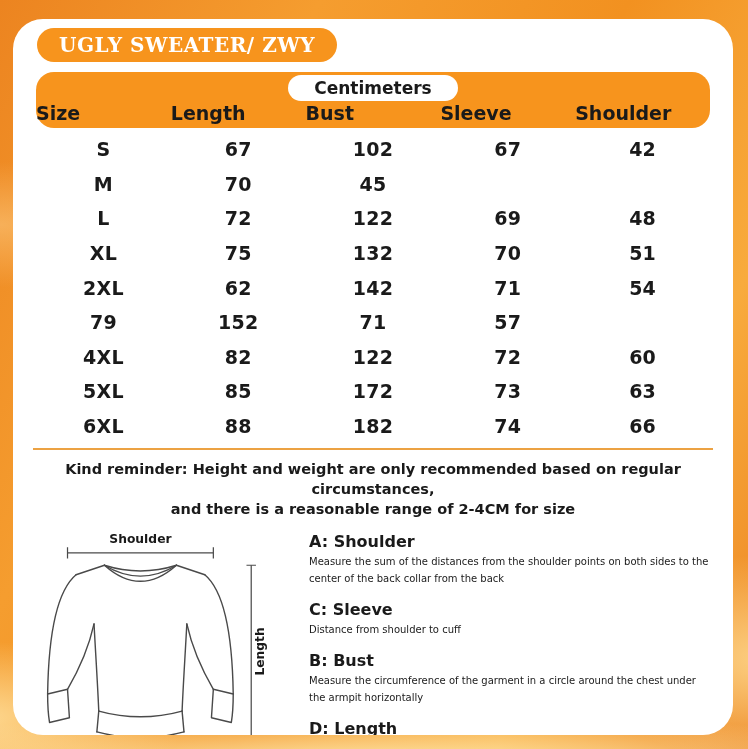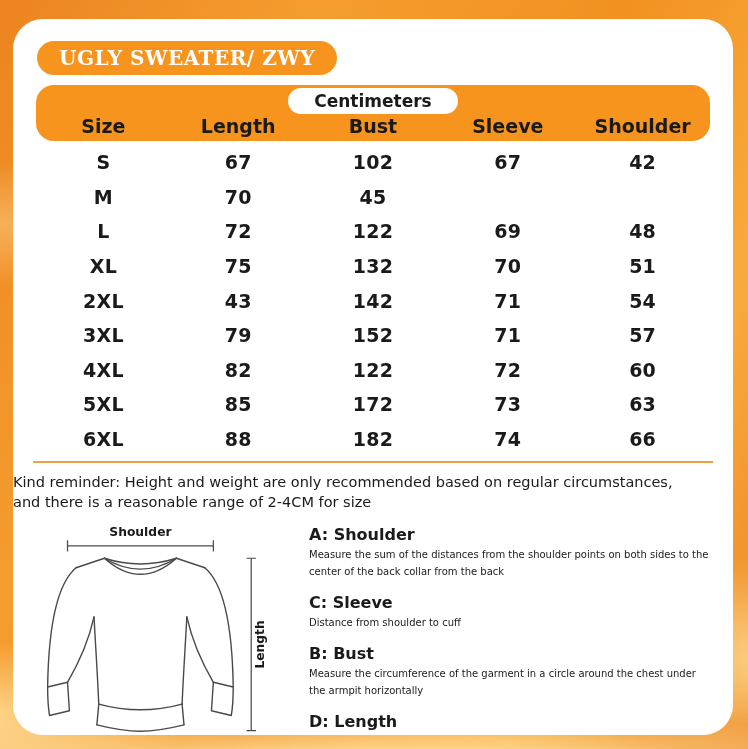--- a/index.html
+++ b/index.html
@@ -11,47 +11,47 @@
     background:
       radial-gradient(120% 70px at 50% 102%, rgba(255,236,180,.95), rgba(255,236,180,0) 70%),
       radial-gradient(40% 160px at 103% 88%, rgba(255,222,150,.85), rgba(255,222,150,0) 65%),
       radial-gradient(45% 120px at -4% 96%, rgba(255,226,160,.9), rgba(255,226,160,0) 65%),
       radial-gradient(30% 90px at 0% 30%, rgba(255,210,140,.5), rgba(255,210,140,0) 70%),
       linear-gradient(118deg, #ec8420 0%, #f59d2f 28%, #f29120 55%, #f8ab3d 78%, #ec8420 100%);
     overflow:hidden;
   }
   .card {
     position:absolute; left:13px; top:19px; right:15px; bottom:14px;
-    background:#fff; border-radius:30px; padding-top:22px; overflow:hidden;
+    background:#fff; border-radius:30px; padding-top:9px; overflow:hidden;
   }
   .title-pill {
     margin-left:24px; display:inline-flex; align-items:center;
     height:34px; padding:0 22px; border-radius:17px; background:#F7941D;
   }
   .title-pill span {
     font-family:"DejaVu Serif","Liberation Serif",serif;
     font-weight:800; font-size:20px; color:#fff; letter-spacing:.5px;
   }
   .size-table { margin:10px 23px 0 23px; }
   .thead {
     background:#F7941D; border-radius:18px; height:56px; padding-top:3px;
   }
   .cm-pill {
     margin:0 auto; width:fit-content; background:#fff; border-radius:14px;
     padding:3px 26px; font-weight:700; font-size:17px; line-height:20px;
   }
   .th-row, .tr { display:grid; grid-template-columns:repeat(5,1fr); }
   .th-row { margin-top:1px; }
-  .th { text-align:center; font-weight:700; font-size:19px; }
+  .th { font-weight:700; font-size:19px; }
   .tbody { padding-top:4px; min-height:316px; }
   .tr { height:34.6px; align-items:center; }
   .td { text-align:center; font-weight:700; font-size:19px; letter-spacing:.2px; }
   .divider { margin:4px 20px 0 20px; height:0; border-top:2px solid #ECA243; }
   .reminder {
-    margin-top:9px; text-align:left; font-weight:400; font-size:14.5px; line-height:20px;
+    margin-top:9px; text-align:center; font-weight:700; font-size:14.5px; line-height:20px;
   }
   .bottom { display:flex; padding:10px 24px 0 28px; gap:28px; }
   .diagram { flex:0 0 240px; padding-top:2px; }
   .diagram svg { display:block; }
   .diagram .sketch { stroke:#4a4a4a; stroke-width:1.5; fill:none; stroke-linecap:round; stroke-linejoin:round; }
   .diagram .measure { stroke:#4a4a4a; stroke-width:1.3; fill:none; }
   .diagram text { font-family:"DejaVu Sans","Liberation Sans",sans-serif; font-weight:700; font-size:13px; fill:#1a1a1a; }
   .guide { flex:1; padding-top:3px; }
   .guide-section { margin-bottom:13px; }
   .guide-section h3 { font-size:16px; font-weight:700; margin-bottom:2px; }
@@ -101,27 +101,26 @@
         </div>
         <div class="tr">
           <div class="td">XL</div>
           <div class="td">75</div>
           <div class="td">132</div>
           <div class="td">70</div>
           <div class="td">51</div>
         </div>
         <div class="tr">
           <div class="td">2XL</div>
-          <div class="td">43</div>
+          <div class="td">62</div>
           <div class="td">142</div>
           <div class="td">71</div>
           <div class="td">54</div>
         </div>
         <div class="tr">
-          <div class="td">3XL</div>
           <div class="td">79</div>
           <div class="td">152</div>
           <div class="td">71</div>
           <div class="td">57</div>
         </div>
         <div class="tr">
           <div class="td">4XL</div>
           <div class="td">82</div>
           <div class="td">122</div>
           <div class="td">72</div>

